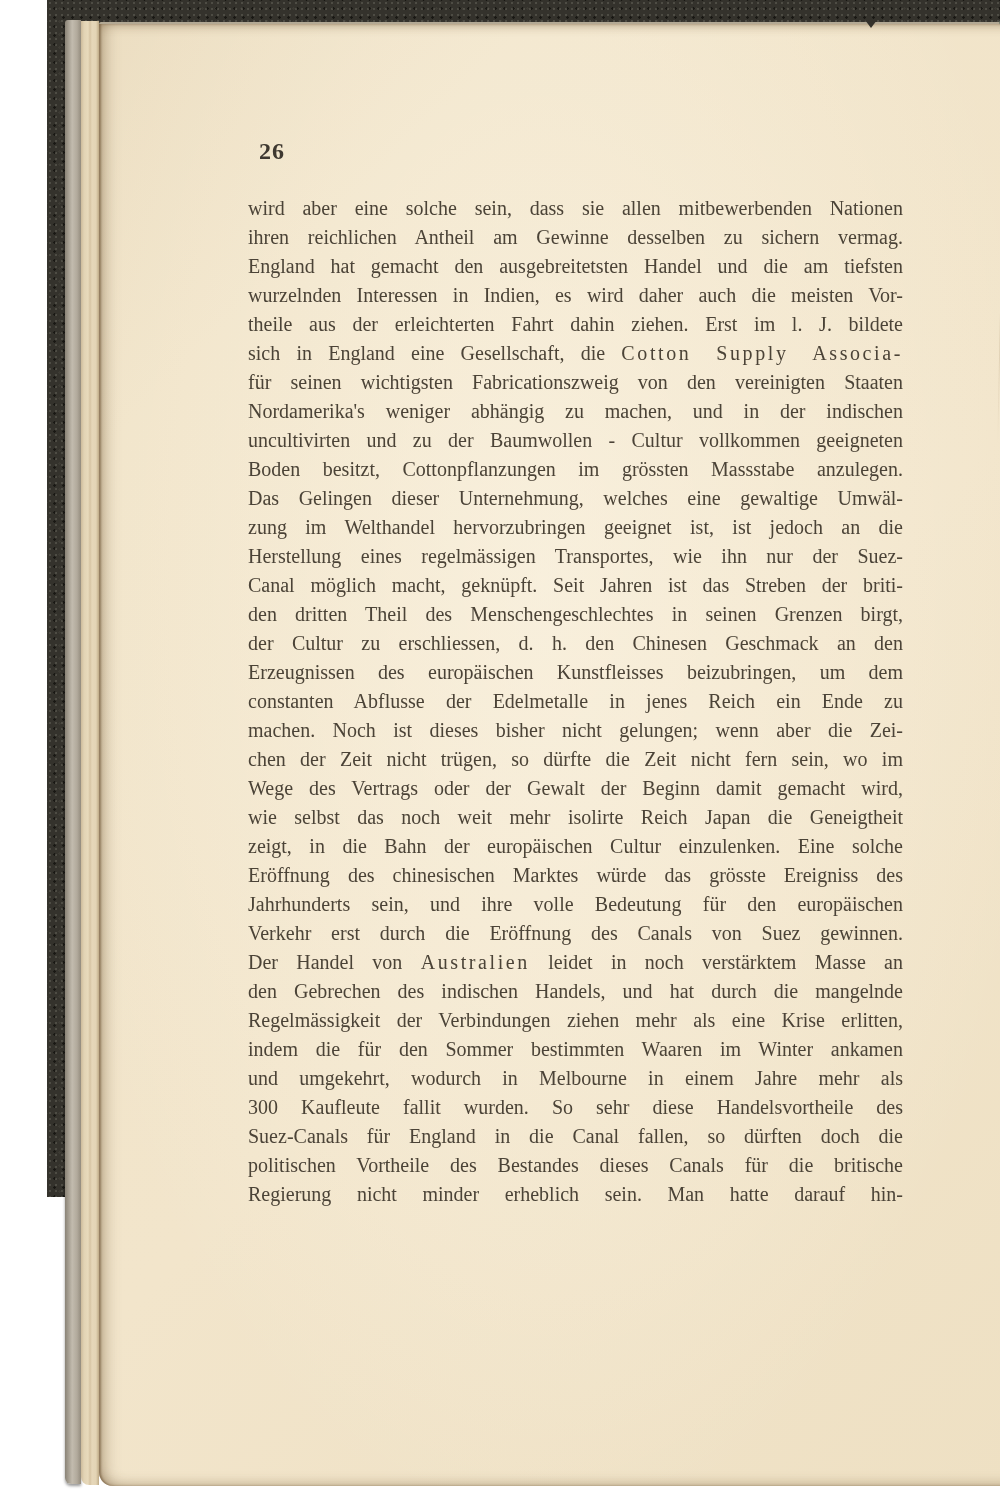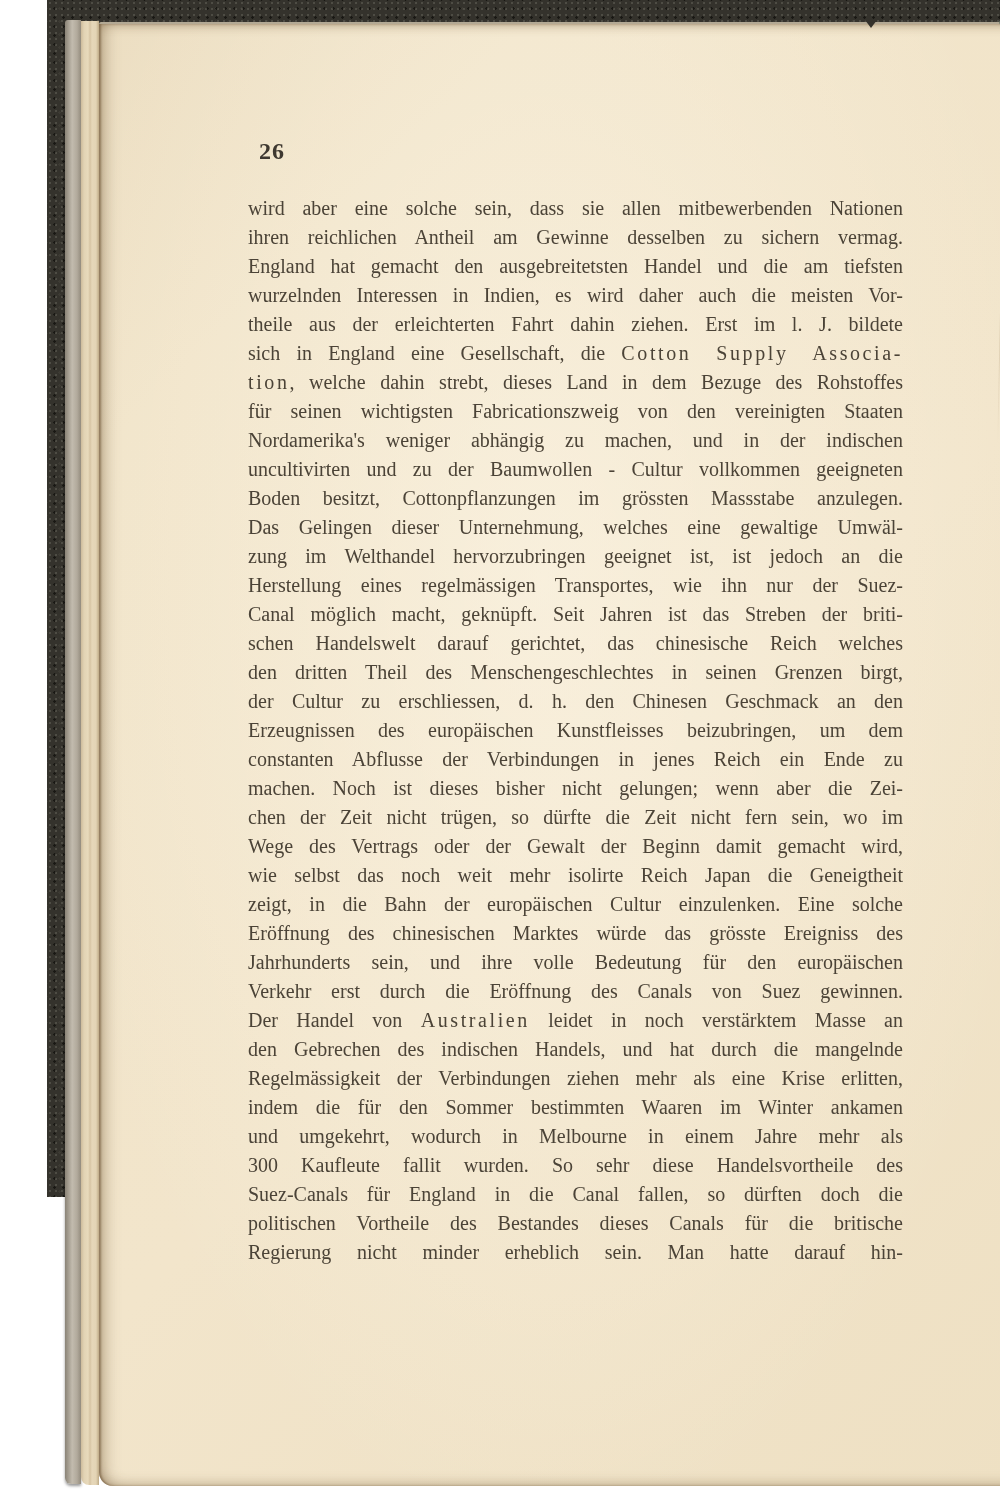--- a/index.html
+++ b/index.html
@@ -136,34 +136,32 @@
   <div class="page">
     <div class="page-number">26</div>
     <div class="crease"></div>
     <div class="text-block">
         <div class="line"><span>wird aber eine solche sein, dass sie allen mitbewerbenden Nationen</span></div>
         <div class="line"><span>ihren reichlichen Antheil am Gewinne desselben zu sichern vermag.</span></div>
         <div class="line"><span>England hat gemacht den ausgebreitetsten Handel und die am tiefsten</span></div>
         <div class="line"><span>wurzelnden Interessen in Indien, es wird daher auch die meisten Vor-</span></div>
         <div class="line"><span>theile aus der erleichterten Fahrt dahin ziehen. Erst im l. J. bildete</span></div>
         <div class="line"><span>sich in England eine Gesellschaft, die </span><span class="spaced">Cotton Supply Associa-</span></div>
-        <div class="line"><span class="spaced">tion</span><span>, welche dahin strebt, dieses Land in dem Bezuge des Rohstoffes</span></div>
         <div class="line"><span>für seinen wichtigsten Fabricationszweig von den vereinigten Staaten</span></div>
         <div class="line"><span>Nordamerika's weniger abhängig zu machen, und in der indischen</span></div>
         <div class="line"><span>uncultivirten und zu der Baumwollen - Cultur vollkommen geeigneten</span></div>
         <div class="line"><span>Boden besitzt, Cottonpflanzungen im grössten Massstabe anzulegen.</span></div>
         <div class="line"><span>Das Gelingen dieser Unternehmung, welches eine gewaltige Umwäl-</span></div>
         <div class="line"><span>zung im Welthandel hervorzubringen geeignet ist, ist jedoch an die</span></div>
         <div class="line"><span>Herstellung eines regelmässigen Transportes, wie ihn nur der Suez-</span></div>
         <div class="line"><span>Canal möglich macht, geknüpft. Seit Jahren ist das Streben der briti-</span></div>
-        <div class="line"><span>schen Handelswelt darauf gerichtet, das chinesische Reich welches</span></div>
         <div class="line"><span>den dritten Theil des Menschengeschlechtes in seinen Grenzen birgt,</span></div>
         <div class="line"><span>der Cultur zu erschliessen, d. h. den Chinesen Geschmack an den</span></div>
         <div class="line"><span>Erzeugnissen des europäischen Kunstfleisses beizubringen, um dem</span></div>
-        <div class="line"><span>constanten Abflusse der Verbindungen in jenes Reich ein Ende zu</span></div>
+        <div class="line"><span>constanten Abflusse der Edelmetalle in jenes Reich ein Ende zu</span></div>
         <div class="line"><span>machen. Noch ist dieses bisher nicht gelungen; wenn aber die Zei-</span></div>
         <div class="line"><span>chen der Zeit nicht trügen, so dürfte die Zeit nicht fern sein, wo im</span></div>
         <div class="line"><span>Wege des Vertrags oder der Gewalt der Beginn damit gemacht wird,</span></div>
         <div class="line"><span>wie selbst das noch weit mehr isolirte Reich Japan die Geneigtheit</span></div>
         <div class="line"><span>zeigt, in die Bahn der europäischen Cultur einzulenken. Eine solche</span></div>
         <div class="line"><span>Eröffnung des chinesischen Marktes würde das grösste Ereigniss des</span></div>
         <div class="line"><span>Jahrhunderts sein, und ihre volle Bedeutung für den europäischen</span></div>
         <div class="line"><span>Verkehr erst durch die Eröffnung des Canals von Suez gewinnen.</span></div>
         <div class="line"><span>Der Handel von </span><span class="spaced">Australien</span><span> leidet in noch verstärktem Masse an</span></div>
         <div class="line"><span>den Gebrechen des indischen Handels, und hat durch die mangelnde</span></div>

